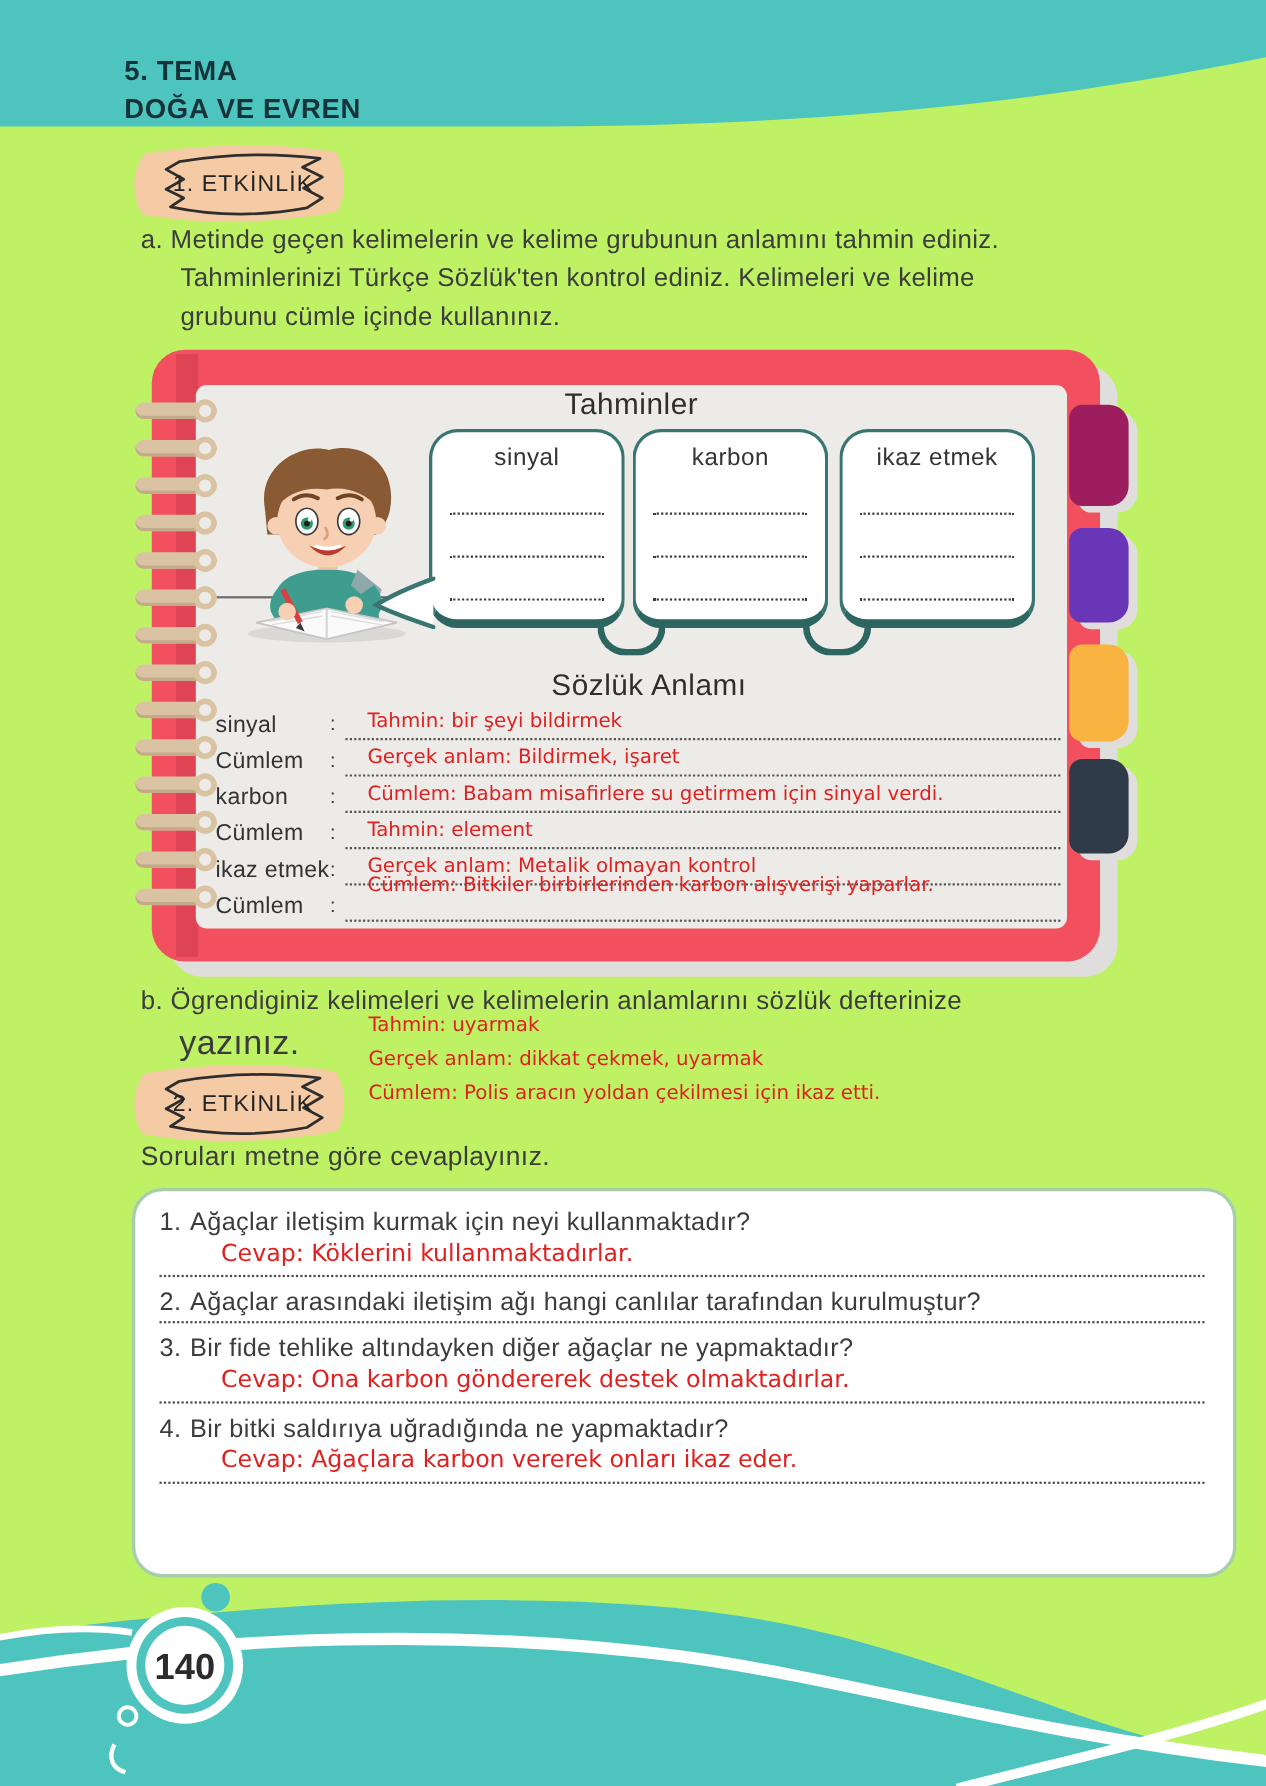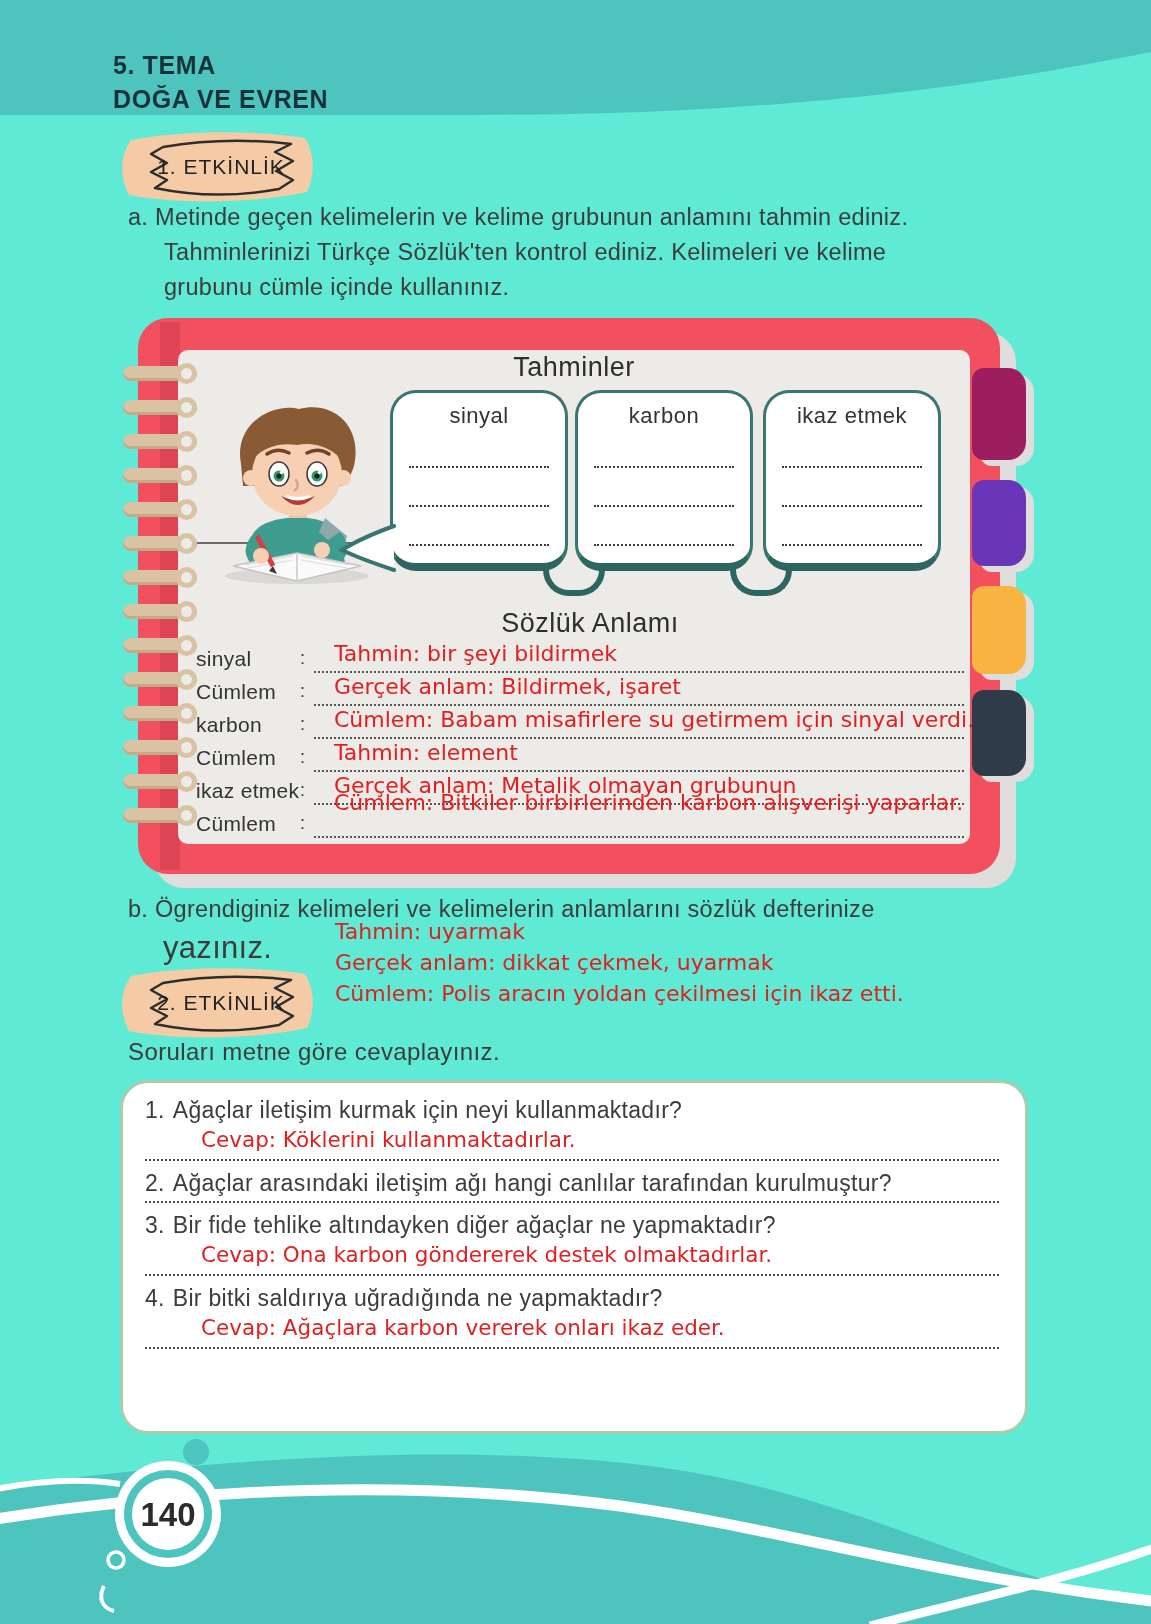--- a/index.html
+++ b/index.html
@@ -1,34 +1,34 @@
 <!DOCTYPE html>
 <html><head>
 <meta charset="utf-8">
 <style>
   html,body{margin:0;padding:0;background:#fff;}
-  .page{position:relative;width:1151px;height:1624px;background:#5eead4;overflow:hidden;
+  .page{position:relative;width:1151px;height:1624px;background:#bef264;overflow:hidden;
         font-family:"Liberation Sans",sans-serif;color:#3b3b3b;}
   svg{display:block;}
 
   
   .banner{position:absolute;left:0;top:0;}
   .header-text{position:absolute;left:113px;top:48px;color:#17333a;font-weight:bold;
                font-size:25px;line-height:34px;letter-spacing:.6px;}
 
   
   .badge{position:absolute;width:205px;height:75px;}
   .badge text{font-family:"Liberation Sans",sans-serif;font-size:21px;fill:#222;letter-spacing:1px;}
 
   
   .para{position:absolute;font-size:23.5px;line-height:35px;letter-spacing:.3px;color:#3c3c3c;}
   .para .indent{margin-left:36px;}
 
   
-  .red{color:#e01f1f;font-family:"DejaVu Sans",sans-serif;font-size:22px;}
+  .red{color:#e01f1f;font-family:"DejaVu Sans",sans-serif;font-size:18px;}
 
   
   .notebook{position:absolute;left:138px;top:318px;width:862px;height:556px;
             background:#f2505f;border-radius:30px;box-shadow:16px 14px 0 #e0dedd;}
   .nb-left-dark{position:absolute;left:22px;top:4px;bottom:4px;width:20px;background:#de4453;}
   .nb-inner{position:absolute;left:40px;top:32px;right:30px;bottom:30px;background:#edebe8;border-radius:10px;}
   .ring{position:absolute;left:-15px;width:74px;height:15px;background:#d9c3a3;border-radius:8px;
         box-shadow:inset 0 -3px 0 #c3ab89;z-index:4;}
   .ring::after{content:"";position:absolute;right:0;top:-3px;width:21px;height:21px;border-radius:50%;
         background:#edebe8;border:5px solid #d9c3a3;box-sizing:border-box;}
@@ -52,21 +52,21 @@
   .dcolon{width:14px;font-size:18px;color:#333;padding-bottom:4px;}
   .dline{flex:1;border-bottom:2px dotted #555;}
   .dred{position:absolute;left:138px;bottom:7px;white-space:nowrap;z-index:2;}
   .dred2{position:absolute;left:138px;bottom:-10px;white-space:nowrap;z-index:2;}
 
   .yaziniz{position:absolute;left:163px;top:930px;font-size:31px;color:#3c3c3c;letter-spacing:.3px;}
   .red-block{position:absolute;left:335px;top:916px;line-height:31px;}
 
   .act2-instruction{position:absolute;left:128px;top:1038px;font-size:24px;color:#3c3c3c;letter-spacing:.4px;}
 
-  .qbox{position:absolute;left:120px;top:1080px;width:908px;height:354px;background:#fff;
+  .qbox{position:absolute;left:120px;top:1080px;width:1004px;height:354px;background:#fff;
         border:3px solid #a6cdac;border-radius:28px;box-sizing:border-box;padding:14px 26px 0 22px;}
   .qblock{margin-bottom:9px;}
   .qline{font-size:23px;color:#3c3c3c;letter-spacing:.3px;}
   .qnum{margin-right:8px;}
   .qans{margin:3px 0 3px 56px;font-size:21.5px;}
   .qdots{border-bottom:2px dotted #4a4a4a;height:4px;margin-bottom:9px;}
 
   .wave{position:absolute;left:0;top:1434px;}
 </style>
 </head>
@@ -211,21 +211,21 @@
       <div class="drow">
         <span class="dlabel">Cümlem</span>
         <span class="dcolon">:</span>
         <span class="dline"></span>
         <span class="dred red">Tahmin: element</span>
       </div>
       <div class="drow">
         <span class="dlabel">ikaz etmek</span>
         <span class="dcolon">:</span>
         <span class="dline"></span>
-        <span class="dred red">Gerçek anlam: Metalik olmayan grubunun</span>
+        <span class="dred red">Gerçek anlam: Metalik olmayan kontrol</span>
         <span class="dred2 red">Cümlem: Bitkiler birbirlerinden karbon alışverişi yaparlar.</span>
       </div>
       <div class="drow">
         <span class="dlabel">Cümlem</span>
         <span class="dcolon">:</span>
         <span class="dline"></span>
       </div>
     </div>
   </div>
 

